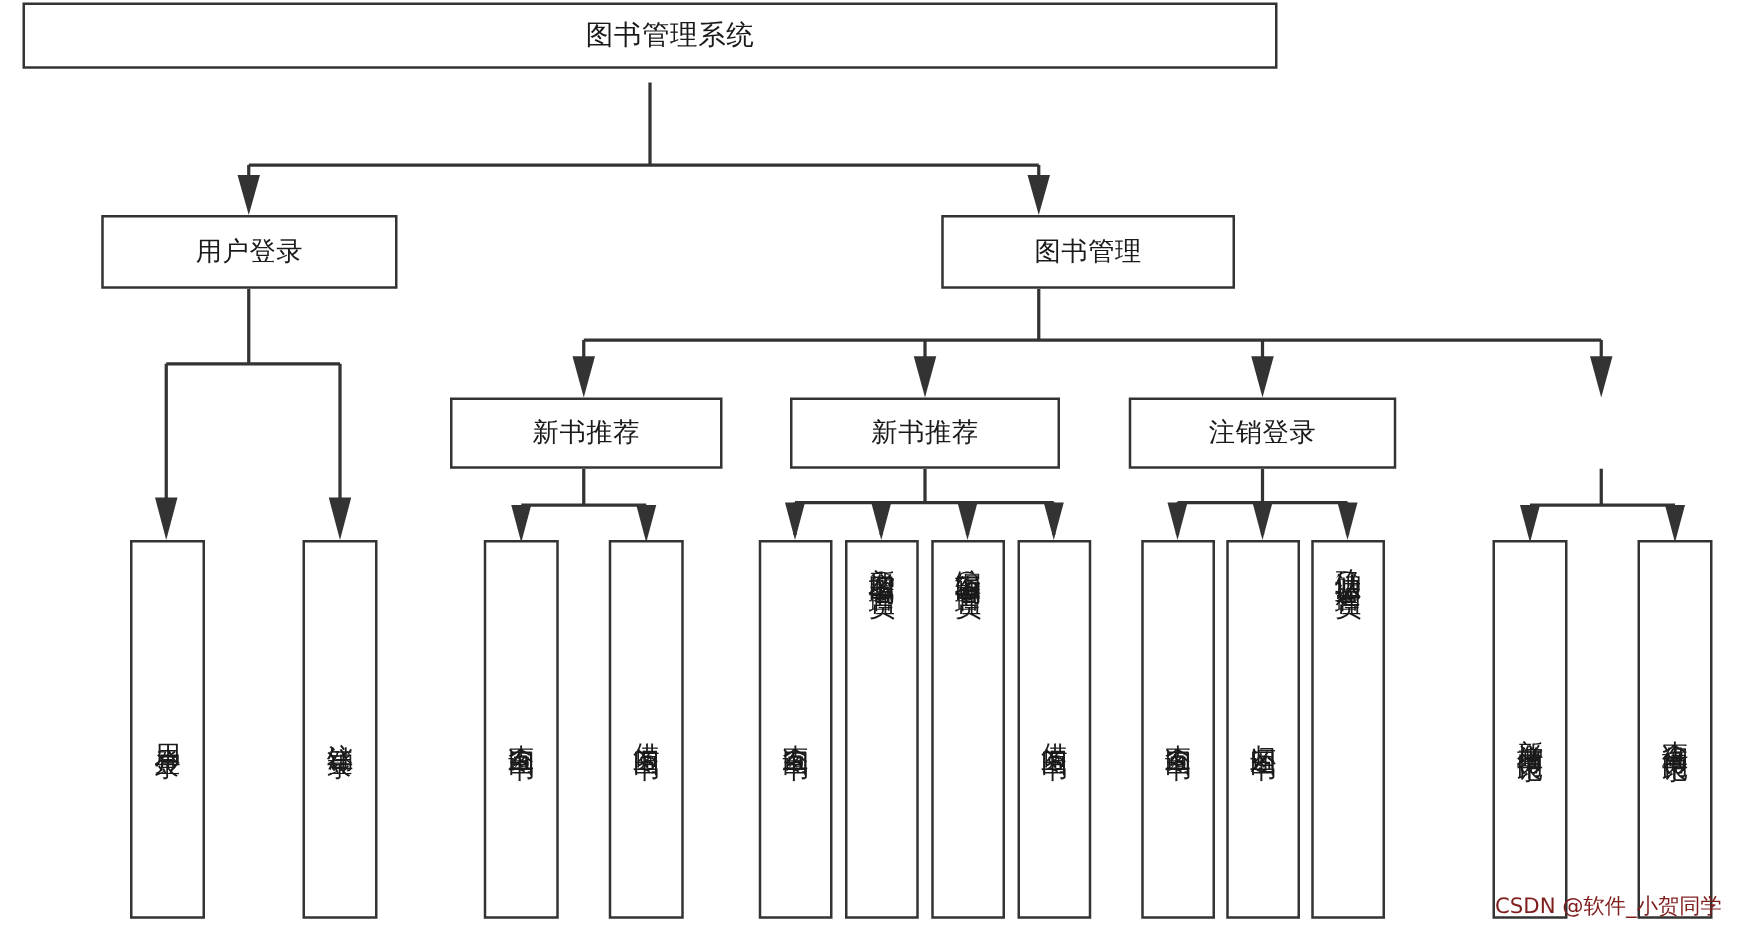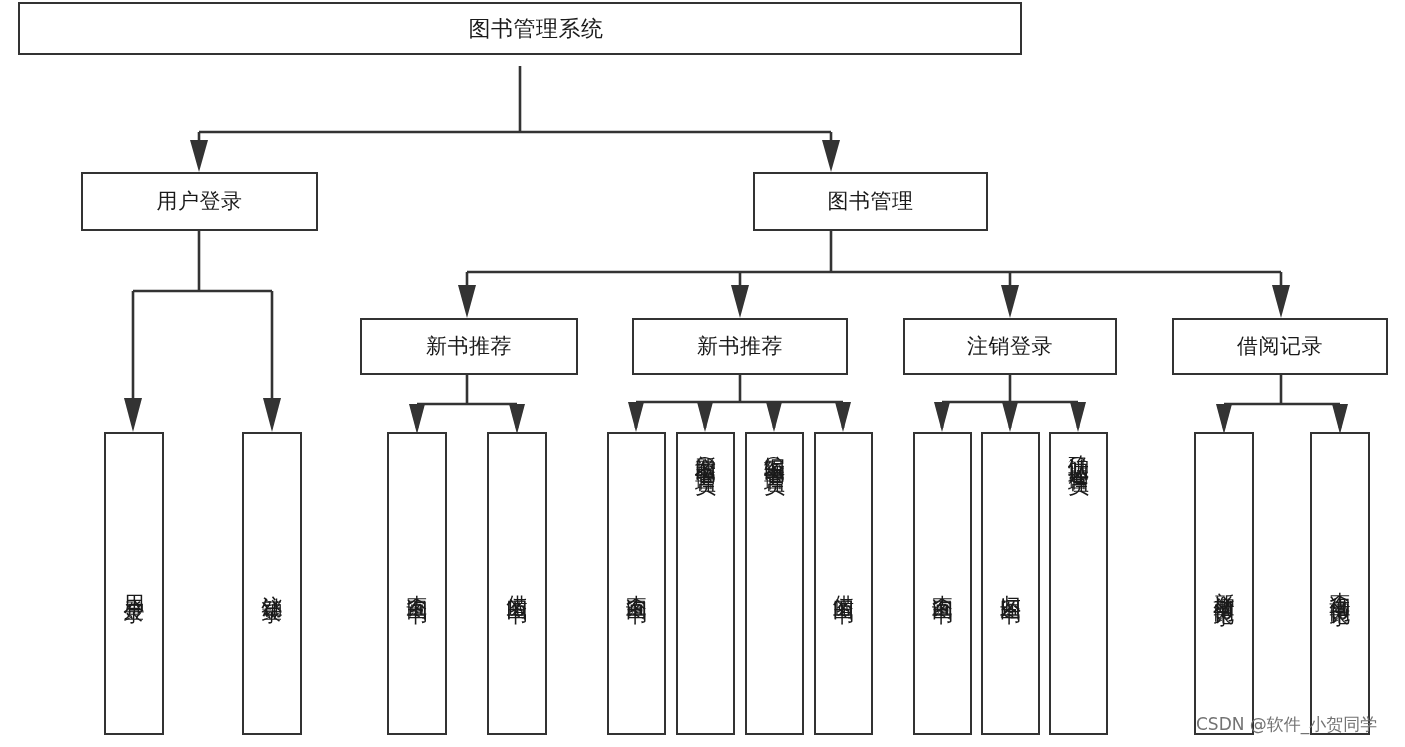--- a/index.html
+++ b/index.html
@@ -65,21 +65,21 @@
   }
   .node.vert.centered {
     align-items: center;
     padding-top: 0;
   }
   .watermark {
     position: absolute;
     left: 1196px;
     top: 713px;
     font-size: 17px;
-    color: #737373;
+    color: #7f1d1d;
     white-space: nowrap;
     font-family: "DejaVu Sans", "Liberation Sans", sans-serif;
     pointer-events: none;
   }
 </style>
 </head>
 <body>
 
 <div id="diagram-root">
 
@@ -175,23 +175,20 @@
 
   <div class="node horiz" style="left:360px; top:318px; width:218px; height:57px;">
     <span class="node-label">新书推荐</span>
   </div>
   <div class="node horiz" style="left:632px; top:318px; width:216px; height:57px;">
     <span class="node-label">新书推荐</span>
   </div>
   <div class="node horiz" style="left:903px; top:318px; width:214px; height:57px;">
     <span class="node-label">注销登录</span>
   </div>
-  <div class="node horiz" style="left:1172px; top:318px; width:216px; height:57px;">
-    <span class="node-label">借阅记录</span>
-  </div>
 
   <div class="node vert centered" style="left:104px; top:432px; width:60px; height:303px;">
     <span class="node-label">用户登录</span>
   </div>
   <div class="node vert centered" style="left:242px; top:432px; width:60px; height:303px;">
     <span class="node-label">注销登录</span>
   </div>
 
   <div class="node vert centered" style="left:387px; top:432px; width:60px; height:303px;">
     <span class="node-label">查询图书</span>

